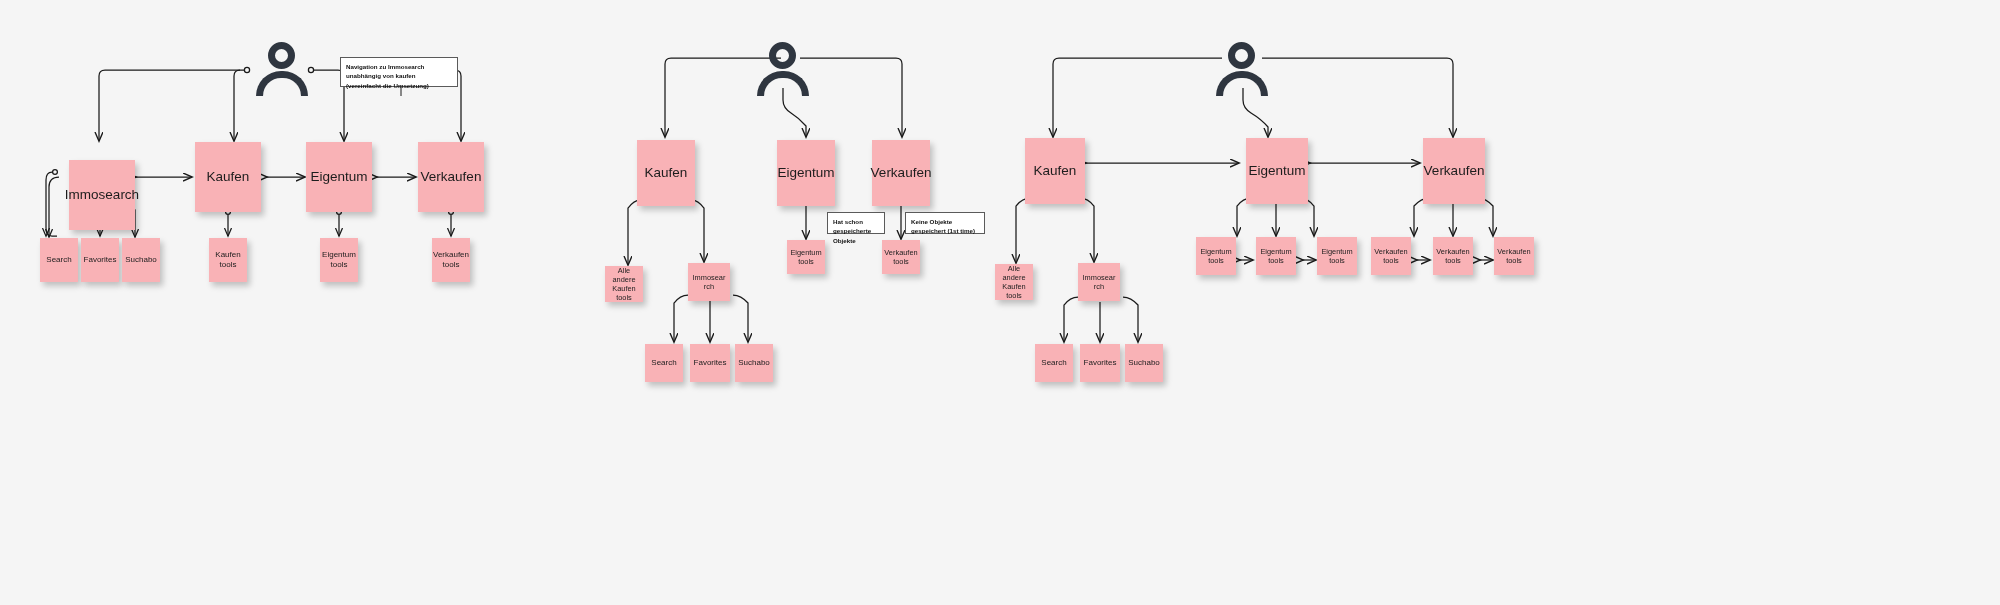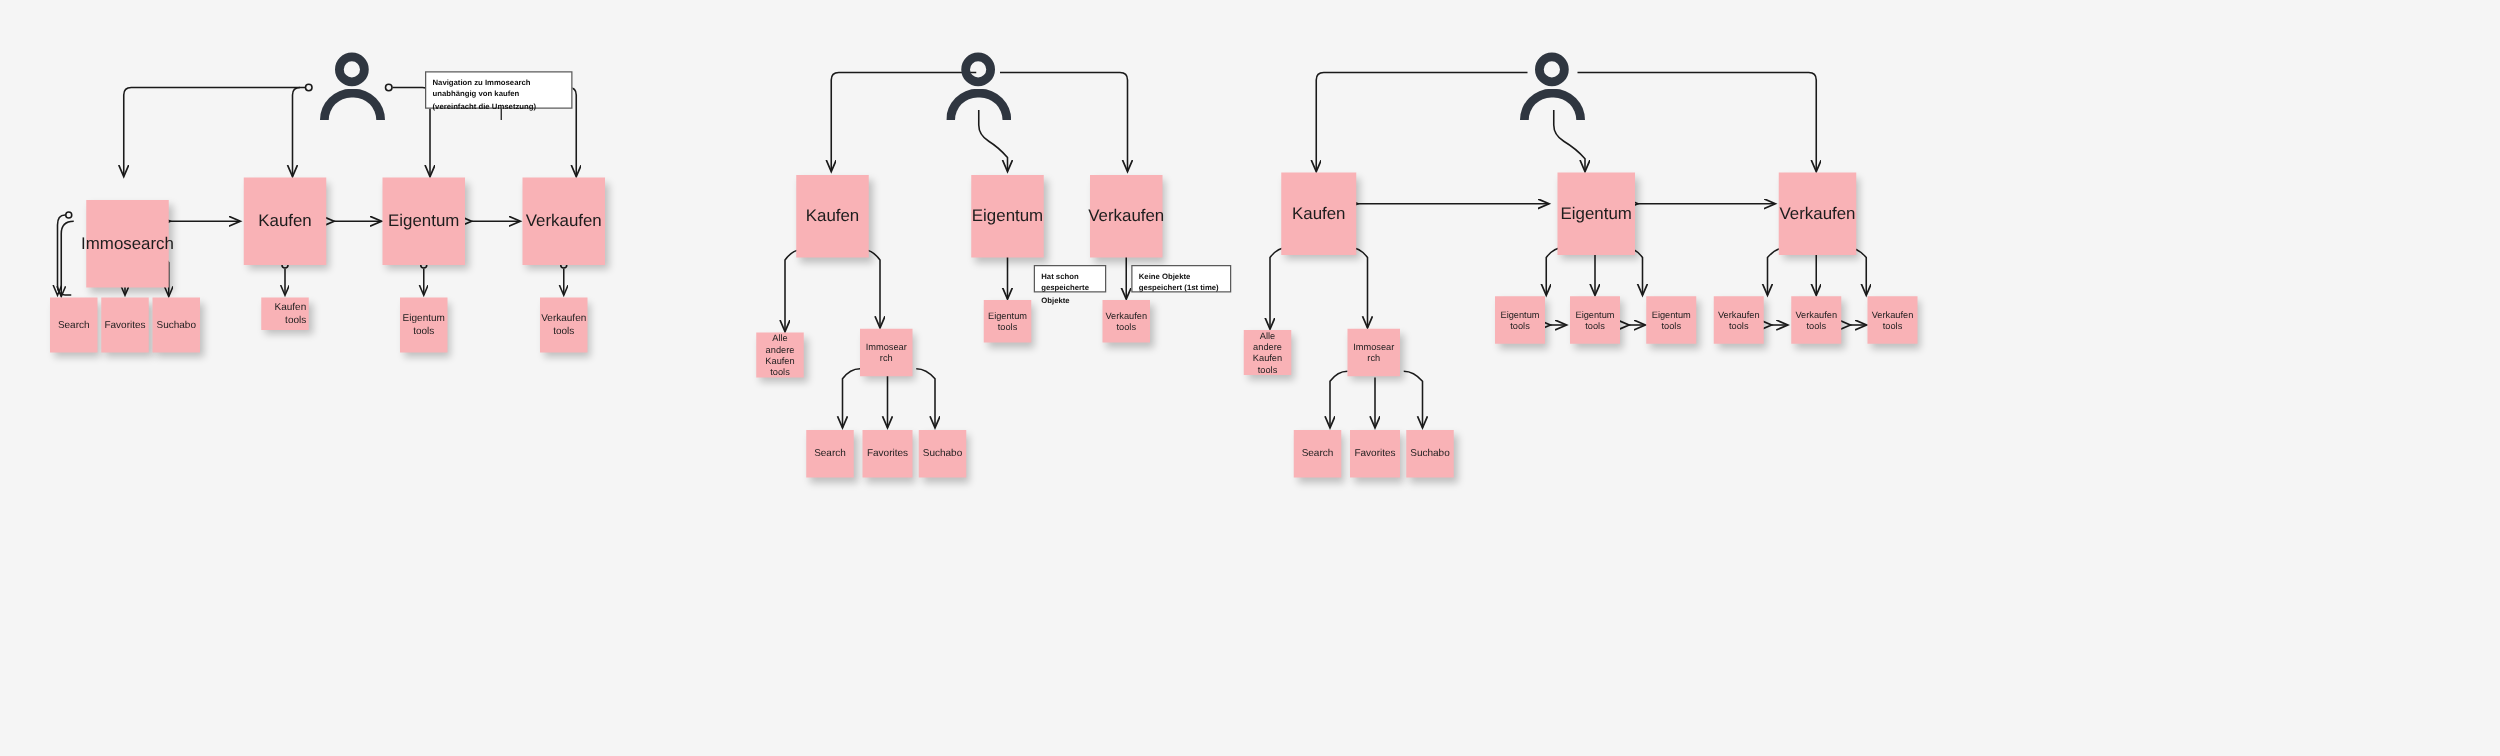--- a/index.html
+++ b/index.html
@@ -147,21 +147,21 @@
 
 <div class="node lg" style="left:69px;top:142px;width:66px;height:70px;margin-top:18px;">Immosearch</div>
 <div class="node lg" style="left:195px;top:142px;width:66px;height:70px;">Kaufen</div>
 <div class="node lg" style="left:306px;top:142px;width:66px;height:70px;">Eigentum</div>
 <div class="node lg" style="left:418px;top:142px;width:66px;height:70px;">Verkaufen</div>
 
 <div class="node sm" style="left:40px;top:238px;width:38px;height:44px;">Search</div>
 <div class="node sm" style="left:81px;top:238px;width:38px;height:44px;">Favorites</div>
 <div class="node sm" style="left:122px;top:238px;width:38px;height:44px;">Suchabo</div>
 
-<div class="node sm" style="left:209px;top:238px;width:38px;height:26px;text-align:right;">Kaufen tools</div>
+<div class="node sm" style="left:209px;top:238px;width:38px;height:44px;">Kaufen tools</div>
 <div class="node sm" style="left:320px;top:238px;width:38px;height:44px;">Eigentum tools</div>
 <div class="node sm" style="left:432px;top:238px;width:38px;height:44px;">Verkaufen tools</div>
 
 <div class="actor" style="left:757px;top:42px;">
   <div class="head"></div>
   <div class="body"></div>
 </div>
 
 <div class="node lg" style="left:637px;top:140px;width:58px;height:66px;">Kaufen</div>
 <div class="node lg" style="left:777px;top:140px;width:58px;height:66px;">Eigentum</div>

